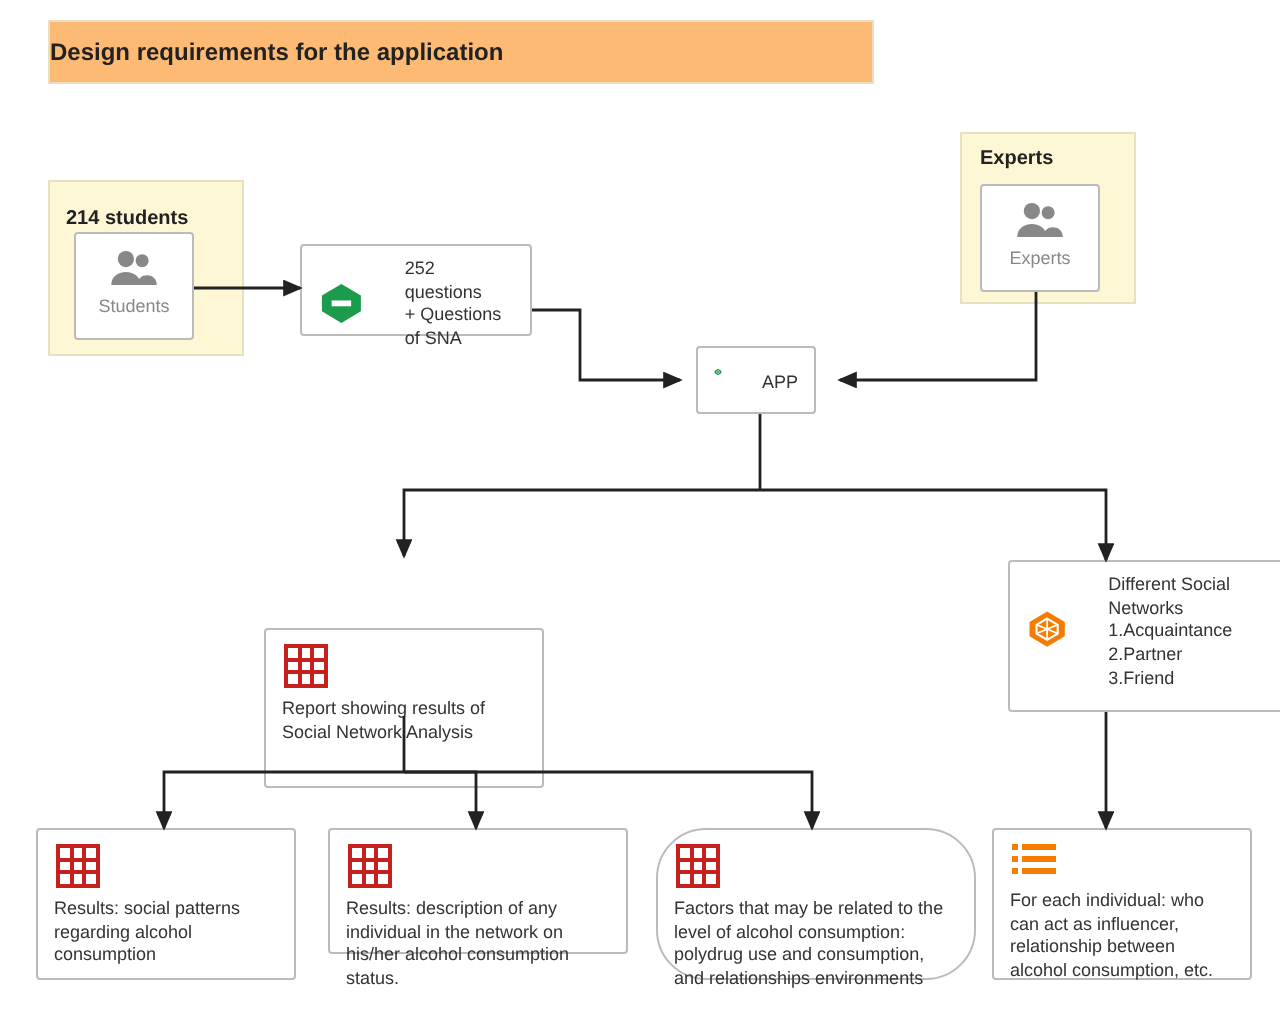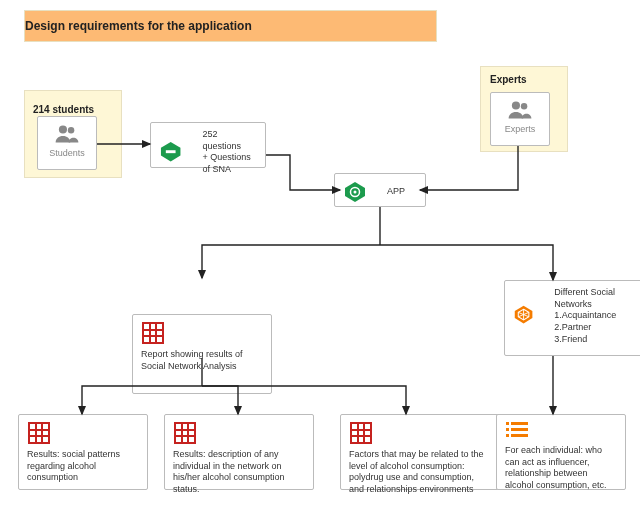--- a/index.html
+++ b/index.html
@@ -120,21 +120,21 @@
         </svg>
     </span>
     <div>
       <div class="txt">252 questions</div>
       <div class="txt">+ Questions</div>
       <div class="txt">of SNA</div>
     </div>
   </div>
 </div>
 
-<div class="node" style="left:334px; top:173px; width:92px; height:34px;">
+<div class="node" style="left:348px; top:173px; width:60px; height:34px;">
   <div class="layout-row">
     <span class="hex-icon">
       <svg viewBox="0 0 24 24">
           <polygon points="12,2 22,8 22,16 12,22 2,16 2,8" fill="#1c9b4d"></polygon>
           <circle cx="12" cy="12" r="4.5" fill="none" stroke="#fff" stroke-width="1.5"></circle>
           <circle cx="12" cy="12" r="1.5" fill="#fff"></circle>
         </svg>
     </span>
     <span class="txt">APP</span>
   </div>
@@ -183,36 +183,36 @@
           <line x1="2" y1="9" x2="22" y2="9" stroke="#c5221f" stroke-width="2"></line>
           <line x1="2" y1="15" x2="22" y2="15" stroke="#c5221f" stroke-width="2"></line>
           <line x1="9" y1="2" x2="9" y2="22" stroke="#c5221f" stroke-width="2"></line>
           <line x1="15" y1="2" x2="15" y2="22" stroke="#c5221f" stroke-width="2"></line>
         </svg>
     </span>
   </div>
   <div class="txt">Results: social patterns regarding alcohol consumption</div>
 </div>
 
-<div class="node" style="left:164px; top:414px; width:150px; height:76px;">
+<div class="node" style="left:164px; top:414px; width:150px; height:63px;">
   <div class="icon-row">
     <span class="grid-icon">
       <svg viewBox="0 0 24 24">
           <rect x="2" y="2" width="20" height="20" fill="none" stroke="#c5221f" stroke-width="2"></rect>
           <line x1="2" y1="9" x2="22" y2="9" stroke="#c5221f" stroke-width="2"></line>
           <line x1="2" y1="15" x2="22" y2="15" stroke="#c5221f" stroke-width="2"></line>
           <line x1="9" y1="2" x2="9" y2="22" stroke="#c5221f" stroke-width="2"></line>
           <line x1="15" y1="2" x2="15" y2="22" stroke="#c5221f" stroke-width="2"></line>
         </svg>
     </span>
   </div>
   <div class="txt">Results: description of any individual in the network on his/her alcohol consumption status.</div>
 </div>
 
-<div class="node" style="left:340px; top:414px; width:160px; height:76px;">
+<div class="node" style="left:328px; top:414px; width:160px; height:76px;border-radius:25px;">
   <div class="icon-row">
     <span class="grid-icon">
       <svg viewBox="0 0 24 24">
           <rect x="2" y="2" width="20" height="20" fill="none" stroke="#c5221f" stroke-width="2"></rect>
           <line x1="2" y1="9" x2="22" y2="9" stroke="#c5221f" stroke-width="2"></line>
           <line x1="2" y1="15" x2="22" y2="15" stroke="#c5221f" stroke-width="2"></line>
           <line x1="9" y1="2" x2="9" y2="22" stroke="#c5221f" stroke-width="2"></line>
           <line x1="15" y1="2" x2="15" y2="22" stroke="#c5221f" stroke-width="2"></line>
         </svg>
     </span>

